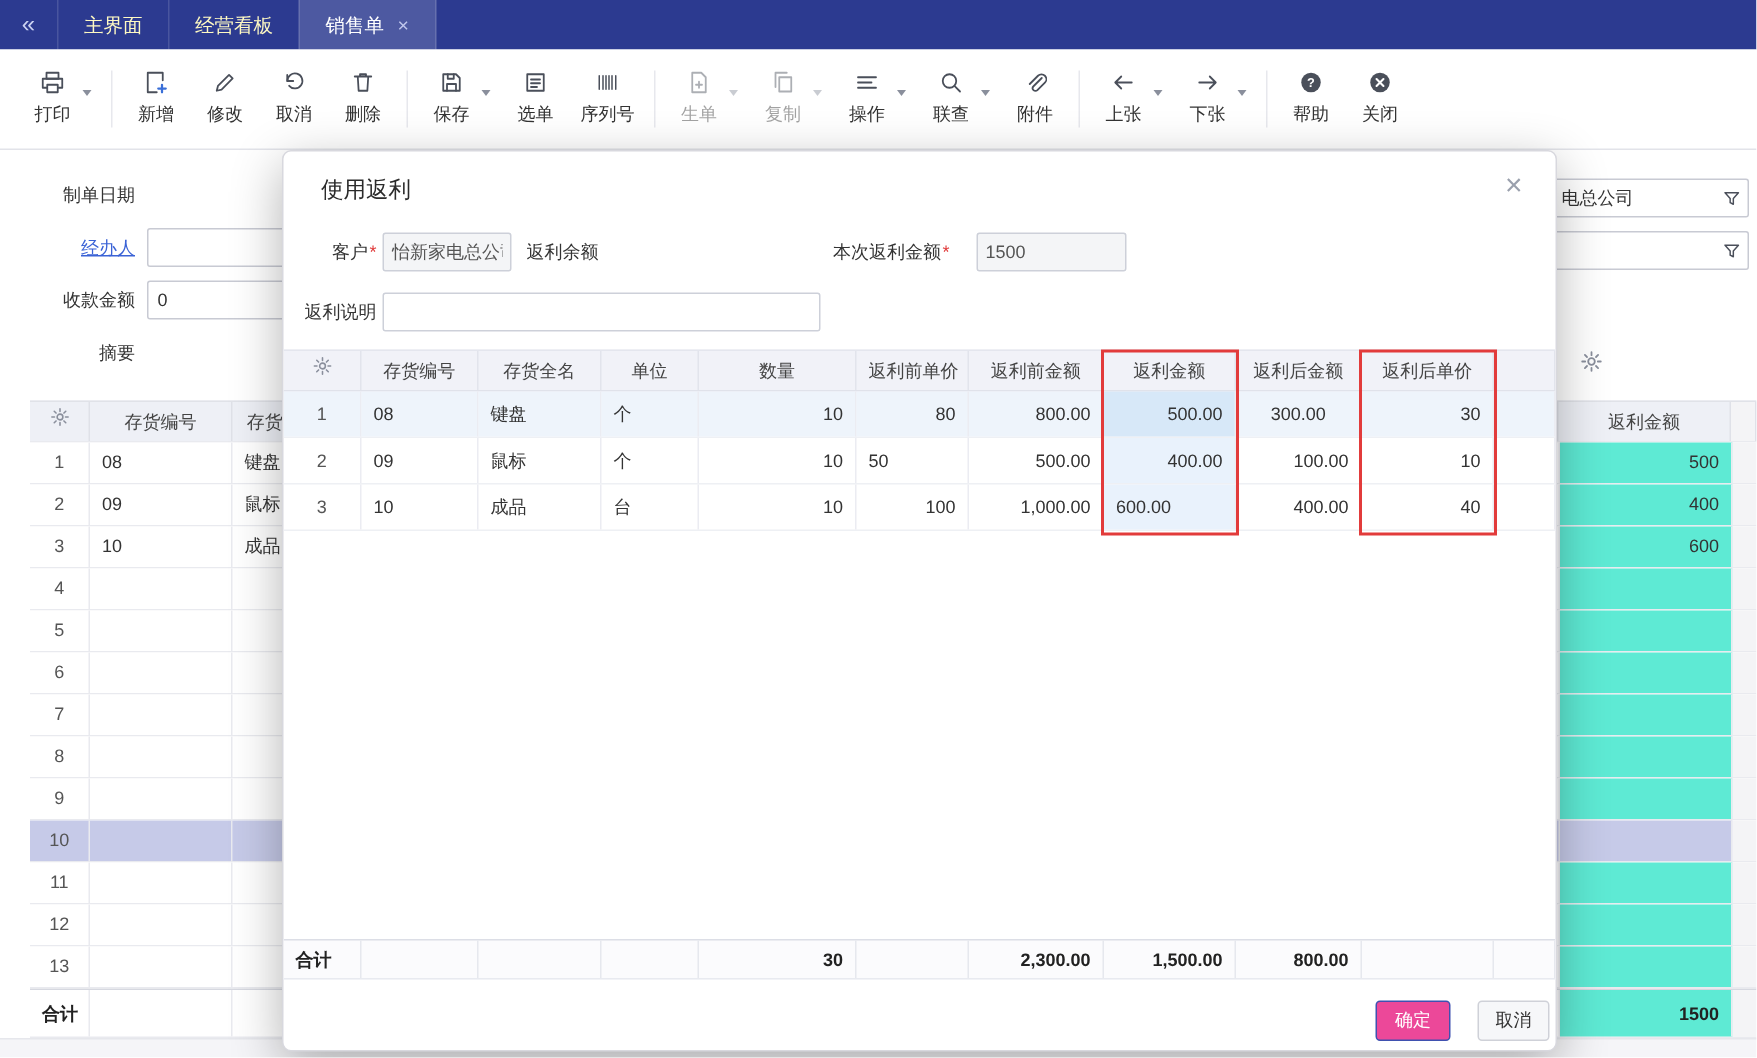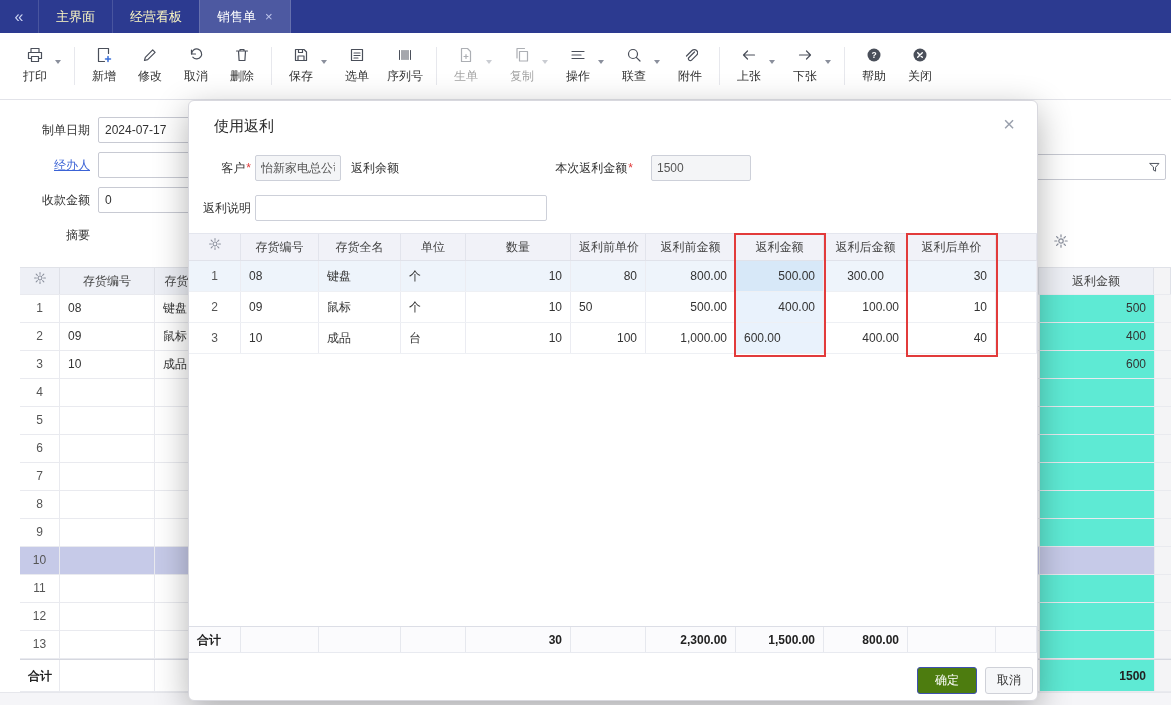--- a/index.html
+++ b/index.html
@@ -70,21 +70,21 @@
 .mg-body .mg-rebate{background:#e9f2fc}
 .mg-sel .mg-cell{background:#eef4fb}
 .mg-sel .mg-rebate{background:#d7e8f8}
 .mg-num{color:#555}
 .m-grid-total{position:absolute;left:0;top:525px;right:0;display:flex;height:27px;line-height:26px;background:#fbfbfd;border-top:1px solid #dcdee6;border-bottom:1px solid #e8eaf0;font-weight:bold;color:#222}
 .m-grid-total .mg-cell{border-right:1px solid #e6e8ee}
 
 .hl-box{position:absolute;top:132px;width:92px;height:124px;border:2px solid #e23b3b;pointer-events:none;z-index:6}
 
 .btn{position:absolute;top:566px;height:27px;border-radius:3px;border:1px solid #cfd1d8;background:#f6f7f9;color:#333;cursor:pointer}
-.btn.primary{left:728px;width:60px;background:#4d7c0f;border-color:#3f51b0;color:#fff}
+.btn.primary{left:728px;width:50px;background:#ec4899;border-color:#3f51b0;color:#fff}
 .btn.plain{left:796px;width:48px}
 </style>
 </head>
 <body>
 
 <div class="tabbar">
   <div class="collapse-btn">«</div>
   <div class="tab-strip">
       <div class="tab">
         <span>主界面</span>
@@ -257,30 +257,37 @@
           <circle cx="8" cy="8" r="6.5" fill="#4a4f5a" stroke="none"></circle>
           <path d="M5.7 5.7l4.6 4.6M10.3 5.7l-4.6 4.6" stroke="#fff" stroke-width="1.4"></path>
         </svg>
         <div class="t-label">关闭</div>
       </div>
     </div>
   </div>
 
 <div class="form-area">
   <div class="lbl" style="left:24px;top:17px;width:66px">制单日期</div>
-  <input class="inp" style="left: 98px; top: 17px; width: 150px;" readonly="" value="2024-07-17">
 
   <div class="lbl link" style="left:24px;top:52px;width:66px">经办人</div>
   <input class="inp" style="left: 98px; top: 52px; width: 150px;" readonly="">
 
   <div class="lbl" style="left:24px;top:87px;width:66px">收款金额</div>
   <input class="inp" style="left: 98px; top: 87px; width: 150px;" readonly="" value="0">
 
   <div class="lbl" style="left:24px;top:122px;width:66px">摘要</div>
 
+  <div class="sliver" style="left:1036px;top:19px;width:130px">
+    <span>电总公司</span>
+    <span class="icon-slot">
+        <svg width="13" height="13" viewBox="0 0 16 16" fill="none" stroke="#4a4f5a" stroke-width="1.2" stroke-linecap="round" stroke-linejoin="round">
+          <path d="M2.5 3h11l-4.2 4.8v4.7l-2.6-1.3V7.8z"></path>
+        </svg>
+      </span>
+  </div>
   <div class="sliver" style="left:1036px;top:54px;width:130px">
     <span></span>
     <span class="icon-slot">
         <svg width="13" height="13" viewBox="0 0 16 16" fill="none" stroke="#4a4f5a" stroke-width="1.2" stroke-linecap="round" stroke-linejoin="round">
           <path d="M2.5 3h11l-4.2 4.8v4.7l-2.6-1.3V7.8z"></path>
         </svg>
       </span>
   </div>
   <span class="icon-slot" style="position:absolute;left:1053px;top:133px">
       <svg width="16" height="16" viewBox="0 0 16 16" fill="none" stroke="#8a8f9c" stroke-width="1.2" stroke-linecap="round" stroke-linejoin="round">

